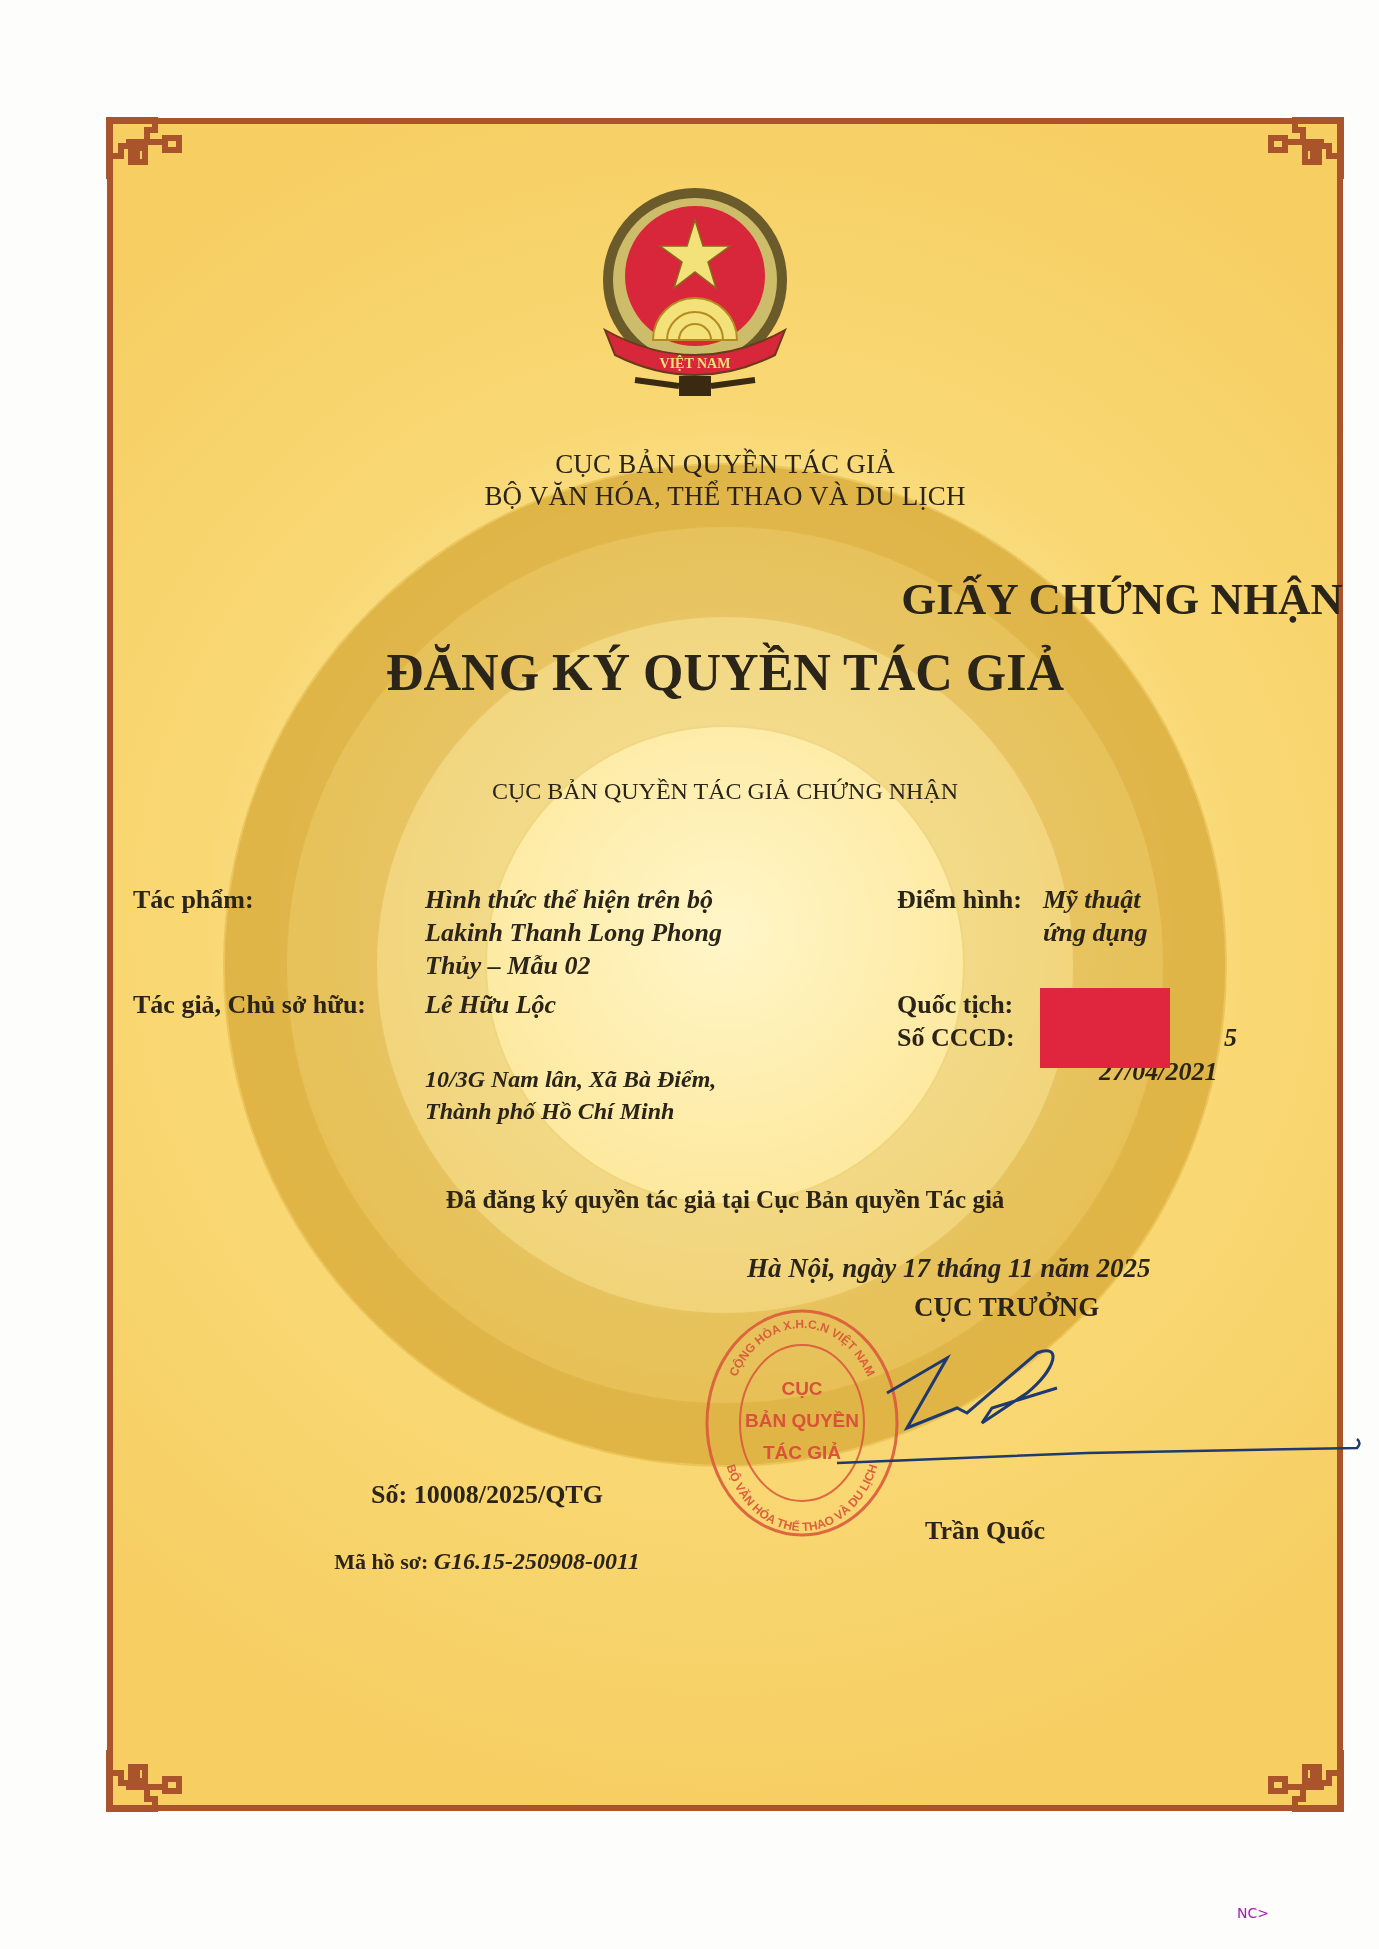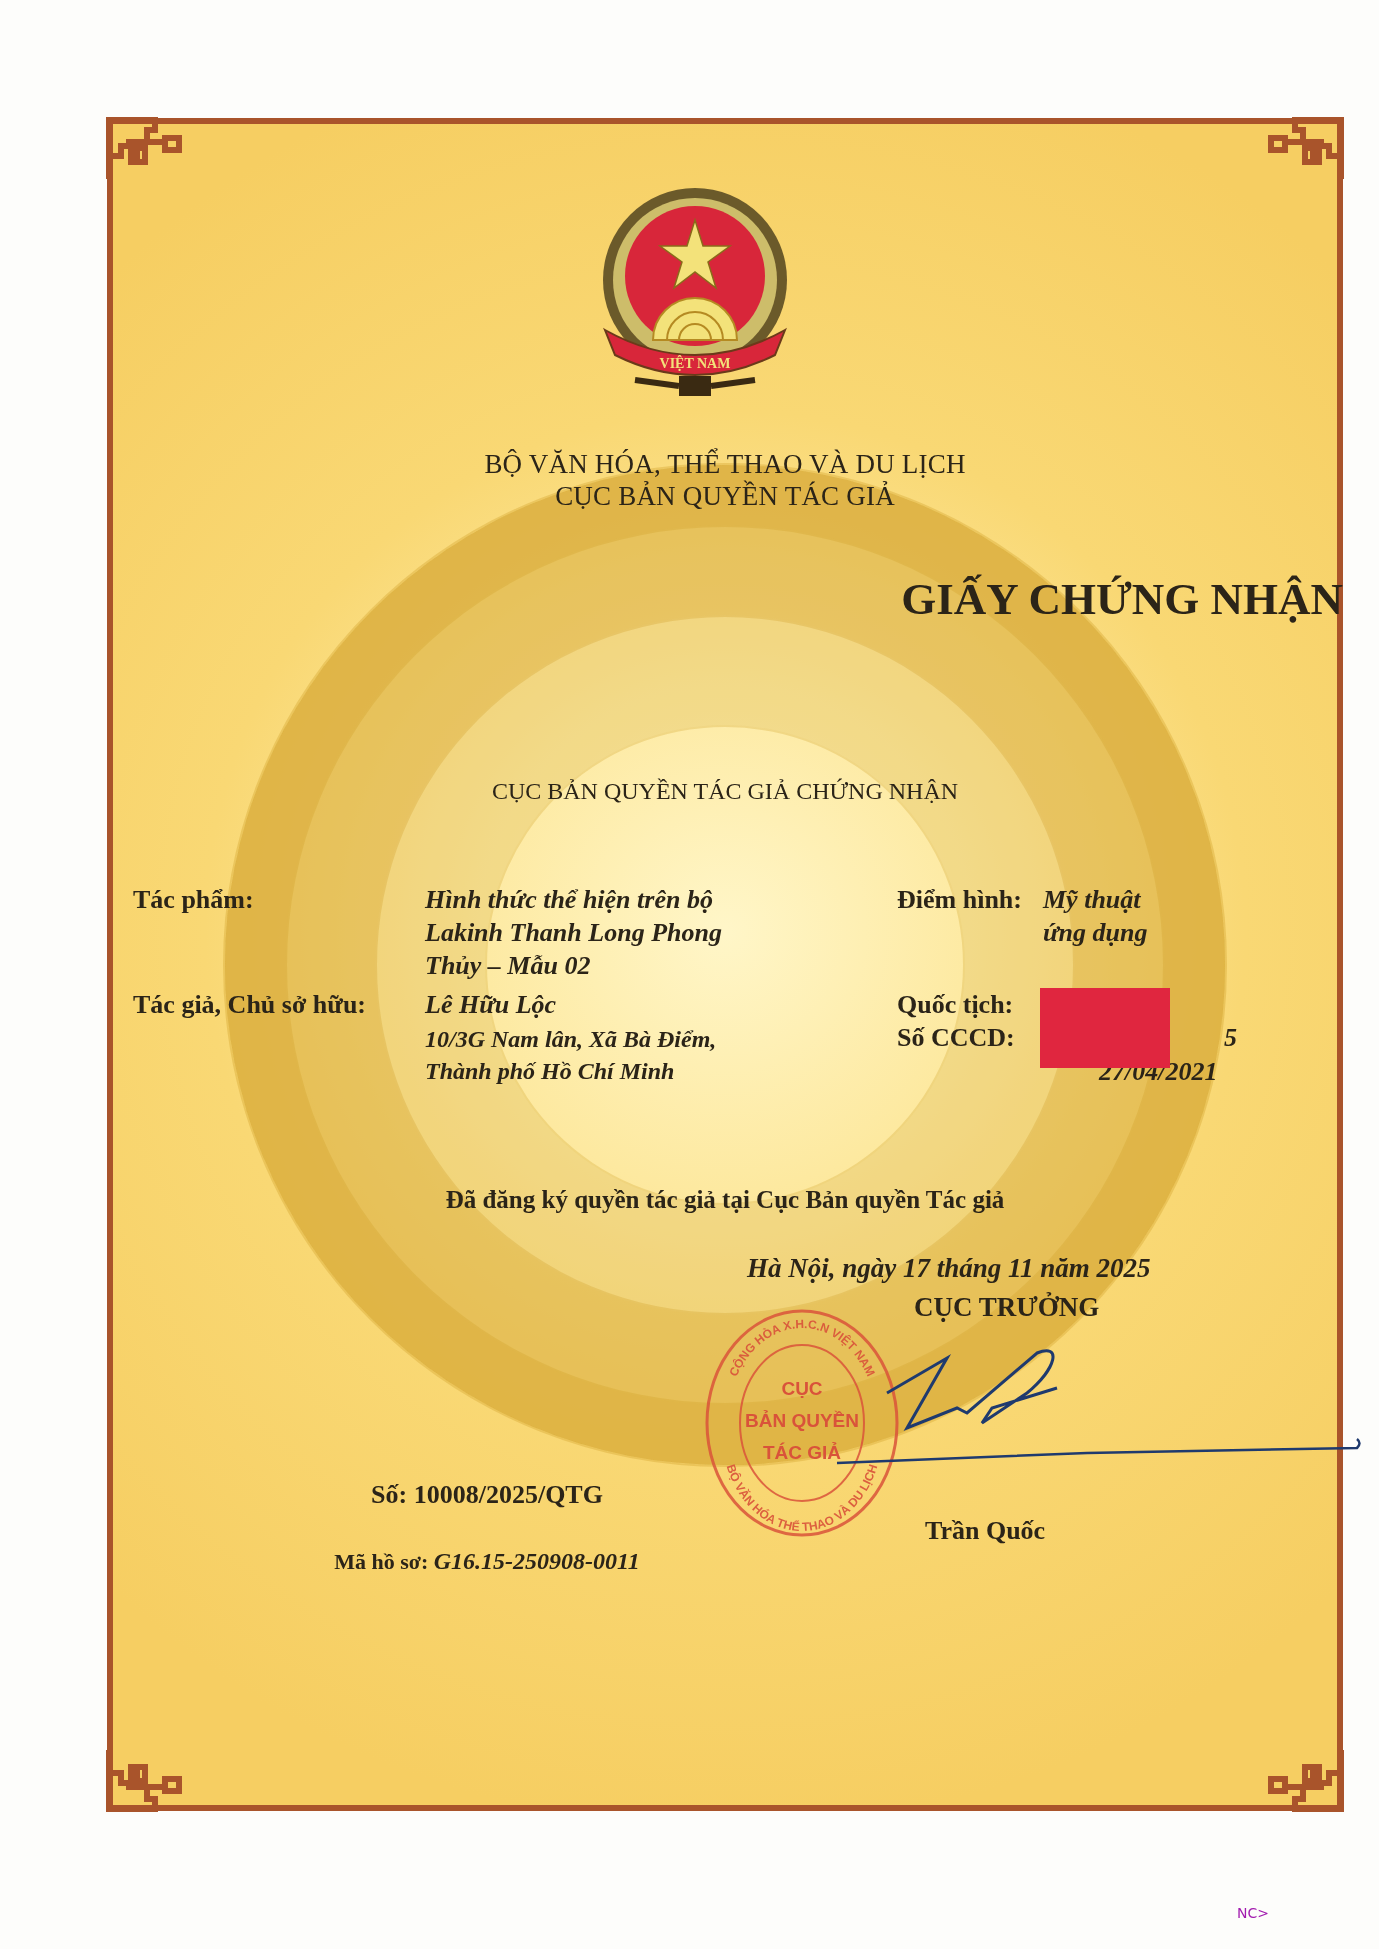--- a/index.html
+++ b/index.html
@@ -40,21 +40,21 @@
     font-size:27px; line-height:32px; letter-spacing:0.2px; }
   .title1 { position:absolute; left:0; right:0; top:455px; text-align:right;
     font-size:45px; font-weight:bold; }
   .title2 { position:absolute; left:0; right:0; top:525px; text-align:center;
     font-size:52px; font-weight:bold; }
   .certifies { position:absolute; left:0; right:0; top:660px; text-align:center; font-size:24px; }
 
   .field { position:absolute; font-size:26px; line-height:33px; }
   .lbl { font-weight:bold; }
   .val { font-style:italic; font-weight:bold; }
-  .val-sub { font-style:italic; font-size:24px; font-weight:bold; }
+  .val-sub { font-style:italic; font-size:24px; font-weight:bold;margin-top:40px; }
 
   .redact { position:absolute; left:1040px; top:988px; width:129px; height:82px; background:#e0263f; }
 
   .registered { position:absolute; left:0; right:0; top:1068px; text-align:center; font-size:25px; font-weight:bold; }
   .date { position:absolute; left:640px; top:1135px; font-size:27px; font-style:italic; font-weight:bold; }
   .director-title { position:absolute; left:807px; top:1174px; font-size:27px; font-weight:bold; }
 
   .stamp { position:absolute; left:590px; top:1185px; width:210px; height:240px; }
   .stamp svg { width:100%; height:100%; }
   .signature { position:absolute; left:780px; top:1235px; width:560px; height:130px; }
@@ -106,25 +106,26 @@
       <path d="M92 160 A 28 28 0 0 1 148 160" fill="none" stroke="#b58a22" stroke-width="2"></path>
       <path d="M104 160 A 16 16 0 0 1 136 160" fill="none" stroke="#b58a22" stroke-width="2"></path>
       <path d="M30 150 Q 120 200 210 150 L 200 175 Q 120 215 40 175 Z" fill="#d8263a" stroke="#6b3a1a" stroke-width="2"></path>
       <text x="120" y="188" text-anchor="middle" font-size="14" font-weight="bold" fill="#f3e27a" font-family="Liberation Serif, serif">VIỆT NAM</text>
       <rect x="104" y="196" width="32" height="20" fill="#3a2a12"></rect>
       <path d="M60 200 L104 206 M180 200 L136 206" stroke="#3a2a12" stroke-width="6"></path>
     </svg>
   </div>
 
   <div class="ministry">
+    <div>CỤC BẢN QUYỀN TÁC GIẢ</div>
     <div>BỘ VĂN HÓA, THỂ THAO VÀ DU LỊCH</div>
-    <div>CỤC BẢN QUYỀN TÁC GIẢ</div>
   </div>
 
   <div class="title1">GIẤY CHỨNG NHẬN</div>
+  <div class="title2">ĐĂNG KÝ QUYỀN TÁC GIẢ</div>
 
   <div class="certifies">CỤC BẢN QUYỀN TÁC GIẢ CHỨNG NHẬN</div>
 
   <div class="field lbl" style="left:26px; top:765px;">Tác phẩm:</div>
   <div class="field val" style="left:318px; top:765px;">
     <div>Hình thức thể hiện trên bộ</div>
     <div>Lakinh Thanh Long Phong</div>
     <div>Thủy – Mẫu 02</div>
   </div>
 

